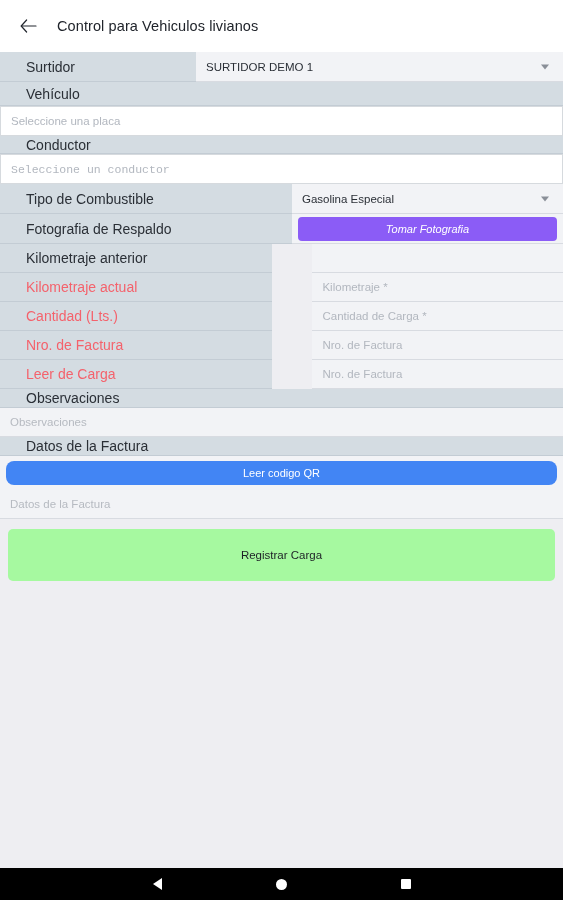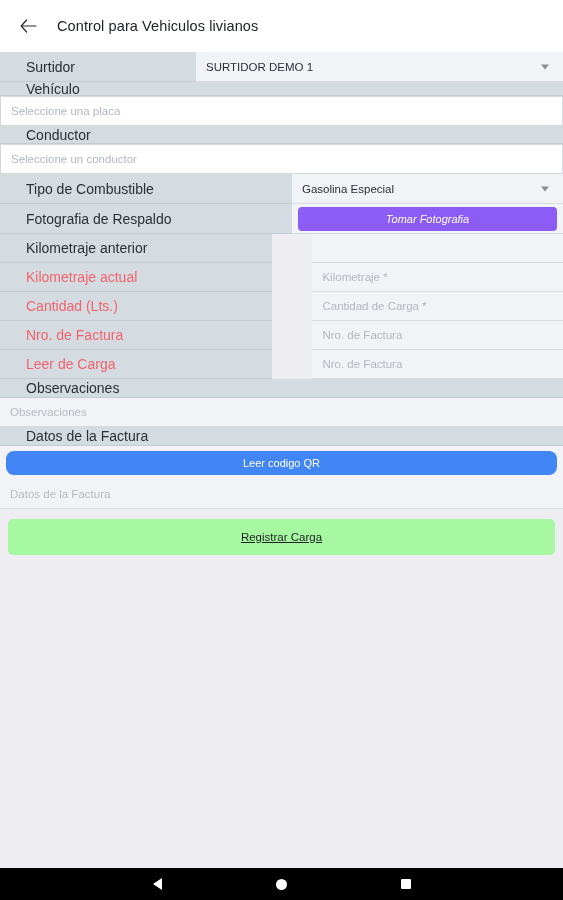--- a/index.html
+++ b/index.html
@@ -178,29 +178,28 @@
 
   .btn-green-wrap {
     background: #eeeef2;
     padding: 10px 8px 10px 8px;
   }
   .btn-green {
     background: #a6f9a0;
     color: #1d2126;
     border: none;
     border-radius: 5px;
-    height: 36px;
+    height: 52px;
     width: 100%;
     font-size: 11.5px;
     font-family: "Liberation Sans", sans-serif;
     cursor: pointer;
     display: flex;
     align-items: center;
     justify-content: center;
-    text-decoration: underline;
   }
 
   .spacer { flex: 1 1 auto; background: #eeeef2; }
 
   
   .navbar {
     height: 32px;
     background: #000000;
     display: flex;
     align-items: center;
@@ -253,31 +252,31 @@
   <div class="form">
 
     <div class="row split-a" style="height:30px;">
       <div class="lbl">Surtidor</div>
       <div class="val">
         <span>SURTIDOR DEMO 1</span>
         <span class="caret"></span>
       </div>
     </div>
 
-    <div class="row full" style="height:14px;">
+    <div class="row full" style="height:24px;">
       <div class="lbl">Vehículo</div>
     </div>
     <div style="background:#eeeef2;">
       <div class="textinput">Seleccione una placa</div>
     </div>
 
     <div class="row full" style="height:18px;">
       <div class="lbl">Conductor</div>
     </div>
-    <div style="background:#0ea5e9;">
+    <div style="background:#0ea5e9;font-family:Liberation Mono, monospace;">
       <div class="textinput">Seleccione un conductor</div>
     </div>
 
     <div class="row split-b" style="height:30px;">
       <div class="lbl">Tipo de Combustible</div>
       <div class="val">
         <span>Gasolina Especial</span>
         <span class="caret"></span>
       </div>
     </div>

